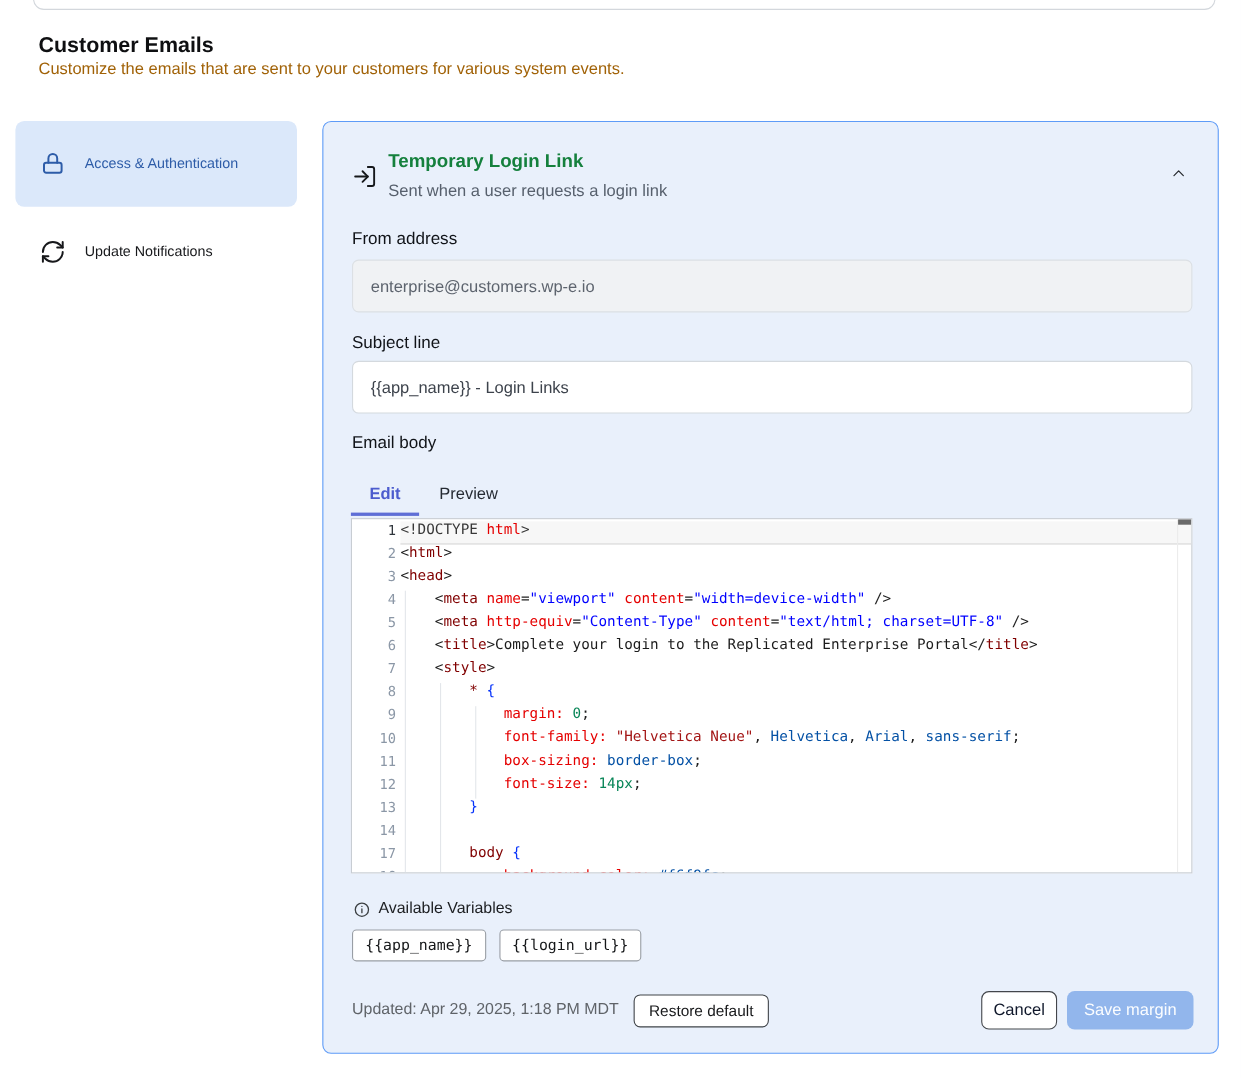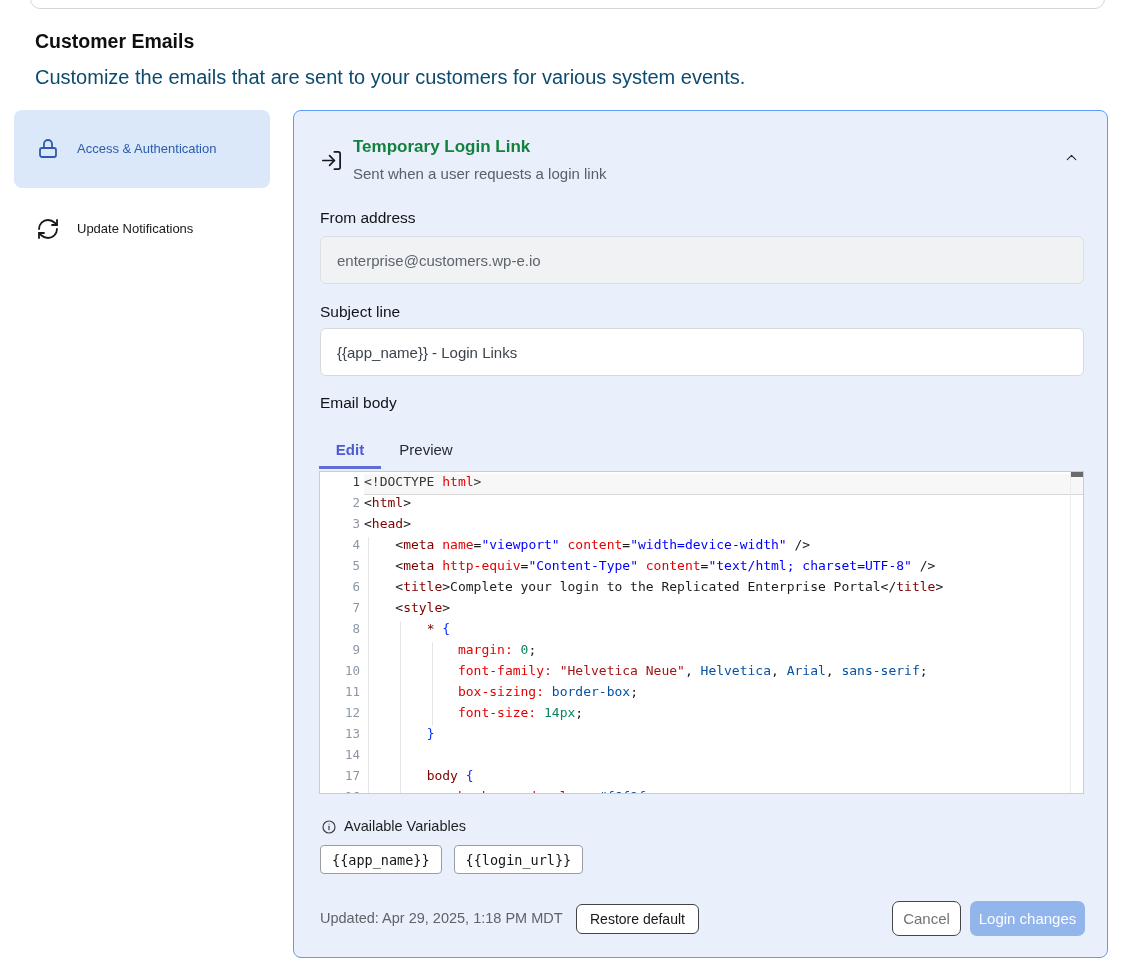--- a/index.html
+++ b/index.html
@@ -3,21 +3,21 @@
 <meta charset="utf-8">
 <style>
   * { margin:0; padding:0; box-sizing:border-box; }
   body { background:#fff; font-family:"Liberation Sans", sans-serif; }
   .screen { position:relative; width:1128px; height:980px; background:#fff; overflow:hidden; }
 
   .prev-card { position:absolute; left:30px; top:-18px; width:1075px; height:27px;
     background:#fff; border:1px solid #d3d7dc; border-radius:10px; }
 
   .page-title { position:absolute; left:35px; top:30px; font-size:19.5px; font-weight:700; color:#0e0f11; }
-  .page-sub { position:absolute; left:35px; top:66px; font-size:20px; color:#0c4a6e; }
+  .page-sub { position:absolute; left:35px; top:54px; font-size:15px; color:#a16207; }
 
   
   .side-item { position:absolute; left:14px; width:256px; display:flex; align-items:center;
     padding-left:22px; gap:17px; border-radius:8px; cursor:pointer; }
   .side-item .icn { flex:0 0 auto; display:flex; }
   .side-label { font-size:13px; line-height:24px; max-width:170px; }
   .side-active { top:110px; height:78px; background:#dbe8fa; color:#2d5ca8; }
   .side-plain  { top:205px; height:48px; background:transparent; color:#17181b; }
 
   svg.ic { fill:none; stroke:currentColor; stroke-width:1.8; stroke-linecap:round; stroke-linejoin:round; }
@@ -65,21 +65,21 @@
   .chips { left:26px; top:734px; display:flex; gap:12px; }
   .chip { height:29px; padding:5px 11px; background:#fff; border:1px solid #999ea5; border-radius:4px;
     font:13.5px "DejaVu Sans Mono", monospace; color:#141618; cursor:pointer; }
 
   
   .updated { left:26px; top:799px; font-size:14.5px; color:#5f6368; }
   .btn { font-family:"Liberation Sans", sans-serif; cursor:pointer; background:#fff; }
   .btn-restore { left:282px; top:793px; height:30px; padding:0 13px; font-size:14px;
     border:1px solid #404449; border-radius:6px; color:#17181a; }
   .btn-cancel { left:598px; top:790px; width:69px; height:35px; font-size:15px;
-    border:1px solid #43464b; border-radius:7px; color:#737373; }
+    border:1px solid #43464b; border-radius:7px; color:#0f172a; }
   .btn-save { left:676px; top:790px; width:115px; height:35px; font-size:15px;
     border:none; border-radius:7px; background:#92b6ec; color:#fbfdff; cursor:default; }
 </style>
 </head>
 <body>
 
 <div class="screen">
 
   <div class="prev-card"></div>
 
@@ -195,16 +195,16 @@
     </span>
     <div class="pn vars-label">Available Variables</div>
     <div class="pn chips">
       <button class="chip">{{app_name}}</button>
       <button class="chip">{{login_url}}</button>
     </div>
 
     <div class="pn updated">Updated: Apr 29, 2025, 1:18 PM MDT</div>
     <button class="pn btn btn-restore">Restore default</button>
     <button class="pn btn btn-cancel">Cancel</button>
-    <button class="pn btn btn-save">Login changes</button>
+    <button class="pn btn btn-save">Save margin</button>
 
   </section>
 </div>
 
 </body></html>

